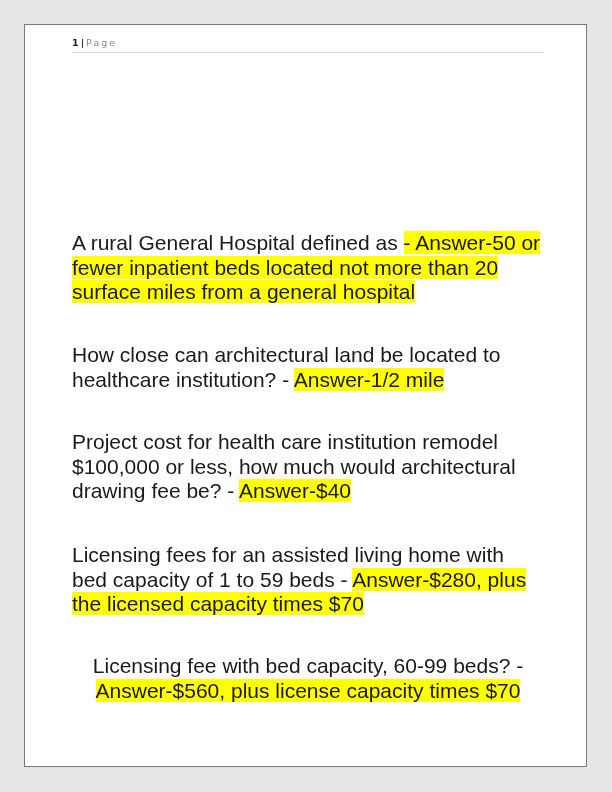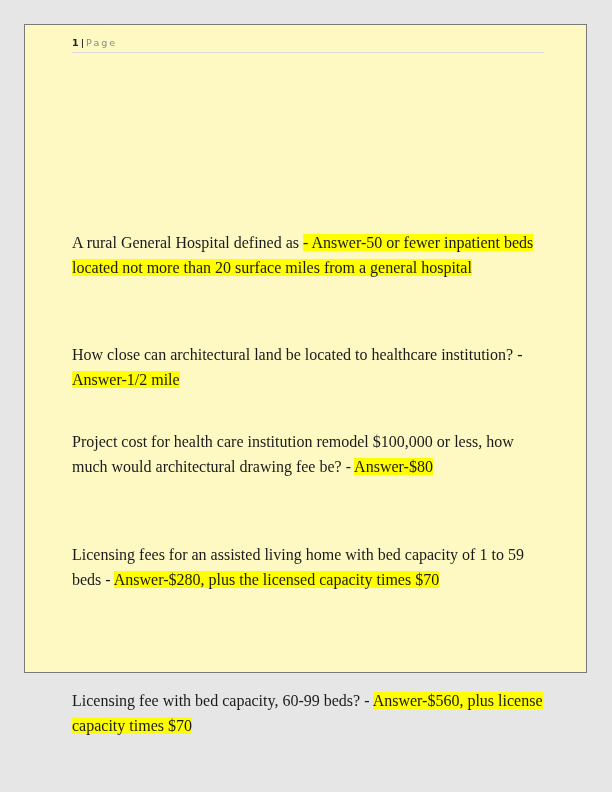--- a/index.html
+++ b/index.html
@@ -8,23 +8,23 @@
       background: #e6e6e6;
       width: 612px;
       height: 792px;
       overflow: hidden;
     }
     .page {
       position: absolute;
       left: 24px;
       top: 24px;
       width: 563px;
-      height: 649px;
+      height: 743px;
       border: 1px solid #7a7a7a;
-      background: #fef9c3;
+      background: #ffffff;
       box-sizing: border-box;
     }
     .header {
       position: absolute;
       left: 47px;
       top: 11px;
       width: 472px;
       height: 16px;
       border-bottom: 1px solid #dadada;
       font-family: "DejaVu Sans", sans-serif;
@@ -43,22 +43,22 @@
       color: #e3151a;
       font-family: "Liberation Sans", sans-serif;
       font-weight: bold;
       font-size: 17px;
       line-height: 23.8px;
     }
     .qa {
       position: absolute;
       left: 47px;
       width: 472px;
-      font-family: Liberation Serif, serif;
-      font-size: 16px;
+      font-family: Liberation Sans, sans-serif;
+      font-size: 21px;
       line-height: 24.5px;
       color: #1a1a1a;
     }
     .hl { background: #ffff00; }
   </style>
 </head>
 <body>
 
 <div class="page">
   <div class="header">
@@ -68,23 +68,23 @@
 
   <div class="qa" style="top:206px;">
     <span>A rural General Hospital defined as </span><span class="hl">- Answer-50 or fewer inpatient beds located not more than 20 surface miles from a general hospital</span>
   </div>
 
   <div class="qa" style="top:318px;">
     <span>How close can architectural land be located to healthcare institution? - </span><span class="hl">Answer-1/2 mile</span>
   </div>
 
   <div class="qa" style="top:405px;">
-    <span>Project cost for health care institution remodel $100,000 or less, how much would architectural drawing fee be? - </span><span class="hl">Answer-$80</span>
+    <span>Project cost for health care institution remodel $100,000 or less, how much would architectural drawing fee be? - </span><span class="hl">Answer-$40</span>
   </div>
 
   <div class="qa" style="top:518px;">
     <span>Licensing fees for an assisted living home with bed capacity of 1 to 59 beds - </span><span class="hl">Answer-$280, plus the licensed capacity times $70</span>
   </div>
 
-  <div class="qa" style="top:664px;">
+  <div class="qa" style="top:629px;text-align:center;">
     <span>Licensing fee with bed capacity, 60-99 beds? - </span><span class="hl">Answer-$560, plus license capacity times $70</span>
   </div>
 </div>
 
 </body></html>

